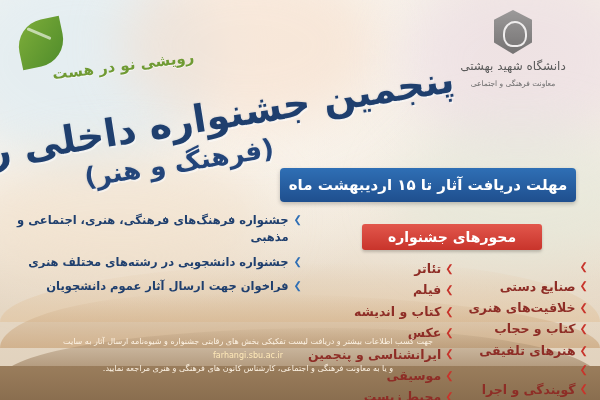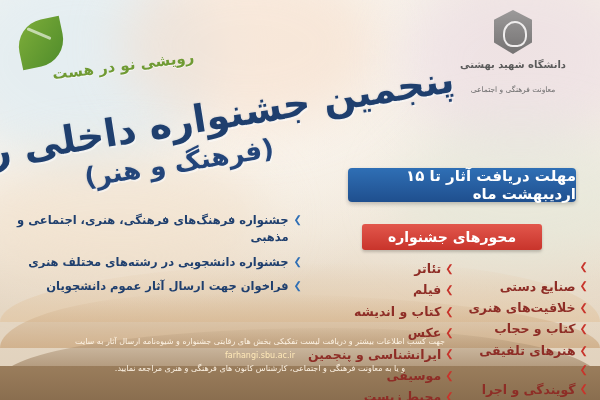--- a/index.html
+++ b/index.html
@@ -61,40 +61,40 @@
     width:38px;height:44px;margin:0 auto 3px auto;
     background:linear-gradient(180deg,#8d8d8d,#5f5f5f);
     -webkit-clip-path:polygon(50% 0,100% 22%,100% 74%,50% 100%,0 74%,0 22%);
     clip-path:polygon(50% 0,100% 22%,100% 74%,50% 100%,0 74%,0 22%);
     position:relative;opacity:.85;
   }
   #univ-block .seal:after{
     content:"";position:absolute;left:9px;top:11px;width:20px;height:22px;
     border:2px solid #efefef;border-radius:50% 50% 40% 40%;
   }
-  #univ-block .u-name{font-size:10px;color:#5a5a5a;line-height:1.5;font-weight:bold;}
-  #univ-block .u-sub{font-size:7.5px;color:#6a6a6a;margin-top:13px;}
+  #univ-block .u-name{font-size:12px;color:#5a5a5a;line-height:1.5;font-weight:normal;}
+  #univ-block .u-sub{font-size:7.5px;color:#6a6a6a;margin-top:4px;}
 
   
   #main-title{
     position:absolute;right:150px;top:56px;width:380px;
     direction:rtl;text-align:left;
     color:#1f3f6e;
     font-size:38px;font-weight:bold;line-height:1.22;
     transform:rotate(-9deg);transform-origin:right top;
     text-shadow:1px 2px 0 rgba(255,255,255,.55), 0 0 2px rgba(31,63,110,.25);
     white-space:nowrap;
   }
   #main-title .sub{
     display:block;font-size:26px;margin-top:2px;color:#23457a;
   }
 
   
   #deadline{
-    position:absolute;right:24px;top:168px;width:228px;height:34px;
+    position:absolute;right:24px;top:168px;width:296px;height:34px;
     background:linear-gradient(180deg,#2f6fb5,#1f4f8e);
     border-radius:4px;
     direction:rtl;color:#ffffff;
     font-size:15px;font-weight:bold;
     display:flex;align-items:center;justify-content:center;
     box-shadow:0 2px 4px rgba(0,0,0,.22);
   }
 
   
   #axes-panel{position:absolute;right:8px;top:208px;width:288px;direction:rtl;}
@@ -118,21 +118,21 @@
   #calls-panel{position:absolute;left:10px;top:212px;width:292px;direction:rtl;text-align:right;}
   .call-item{
     display:flex;align-items:flex-start;gap:5px;
     color:#1f3f6e;font-size:11.5px;font-weight:bold;line-height:1.5;
     margin-bottom:7px;
   }
   .call-item .chev{color:#2f6fb5;font-size:10px;line-height:1.6;}
 
   
   #footer{
-    position:absolute;left:12px;bottom:24px;width:496px;
+    position:absolute;left:0;bottom:24px;width:496px;
     direction:rtl;text-align:center;color:#fdf3e4;
     font-size:8px;line-height:1.7;padding:0 28px;
     box-sizing:border-box;
   }
   #footer .line2{font-size:8px;}
   #footer .site{color:#ffe9b8;}
 </style>
 </head>
 <body>
 

